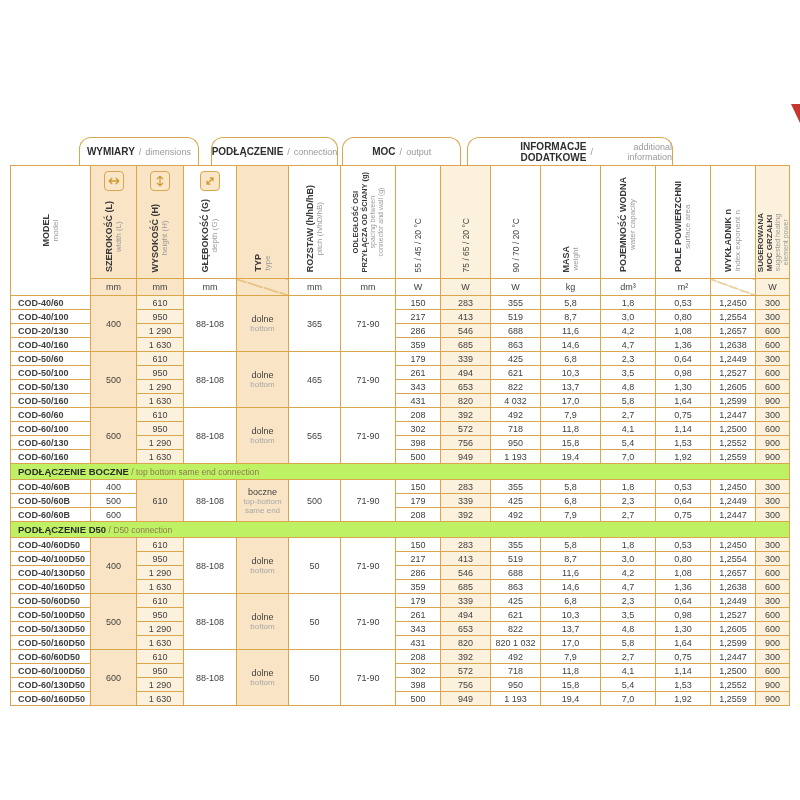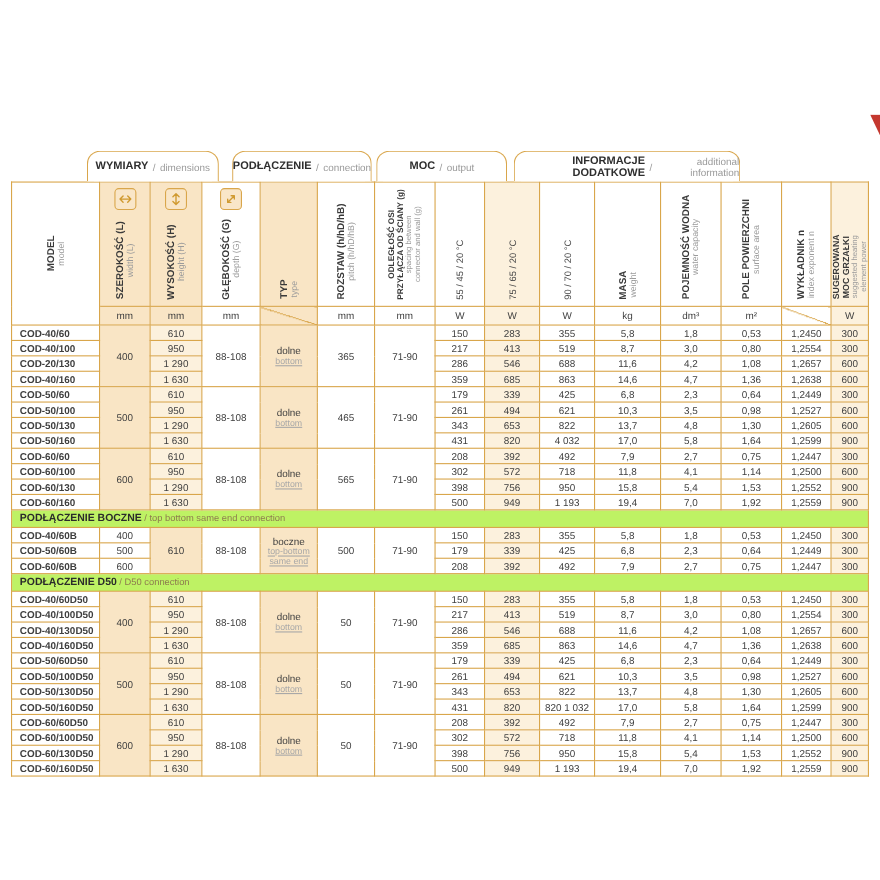--- a/index.html
+++ b/index.html
@@ -44,21 +44,21 @@
   .ibox svg{width:14px;height:14px;stroke:#d09a30;stroke-width:1.8;fill:none;
             stroke-linecap:round;stroke-linejoin:round;}
   .unitrow td{height:16px;font-size:9px;}
   .diag{background-image:linear-gradient(to top right,transparent 48.5%,#d9a64b 48.5%,#d9a64b 51.5%,transparent 51.5%);}
   tbody td{height:13px;}
   .model-cell{text-align:left;padding-left:7px;font-weight:bold;}
   .bar-cell{background:#bef264;text-align:left;padding-left:7px;height:15px;}
   .bar-pl{font-weight:bold;font-size:9.5px;color:#2b2b2b;}
   .bar-en{font-size:8.5px;color:#8d7b4e;}
   .type-cell{line-height:10px;}
-  .type-cell .en{color:#a8a8a8;font-size:8px;line-height:9px;text-decoration:underline;}
+  .type-cell .en{color:#a8a8a8;font-size:8px;line-height:9px;}
 </style>
 </head>
 <body>
 
 <div class="corner"></div>
 
 <div class="stage">
 
   <div class="grouprow">
     <div class="gspace"></div>

